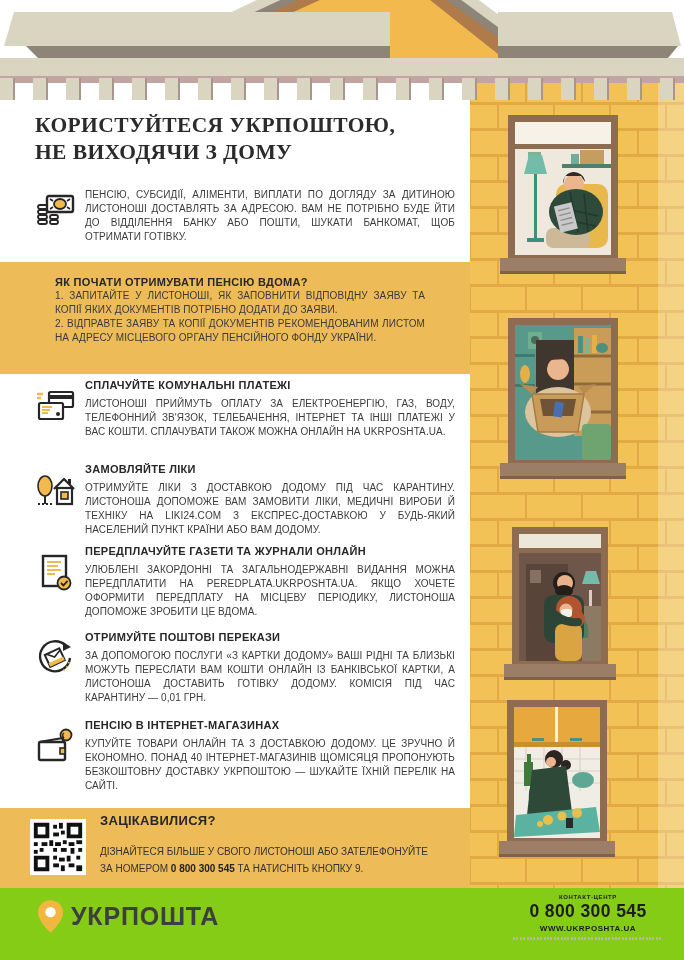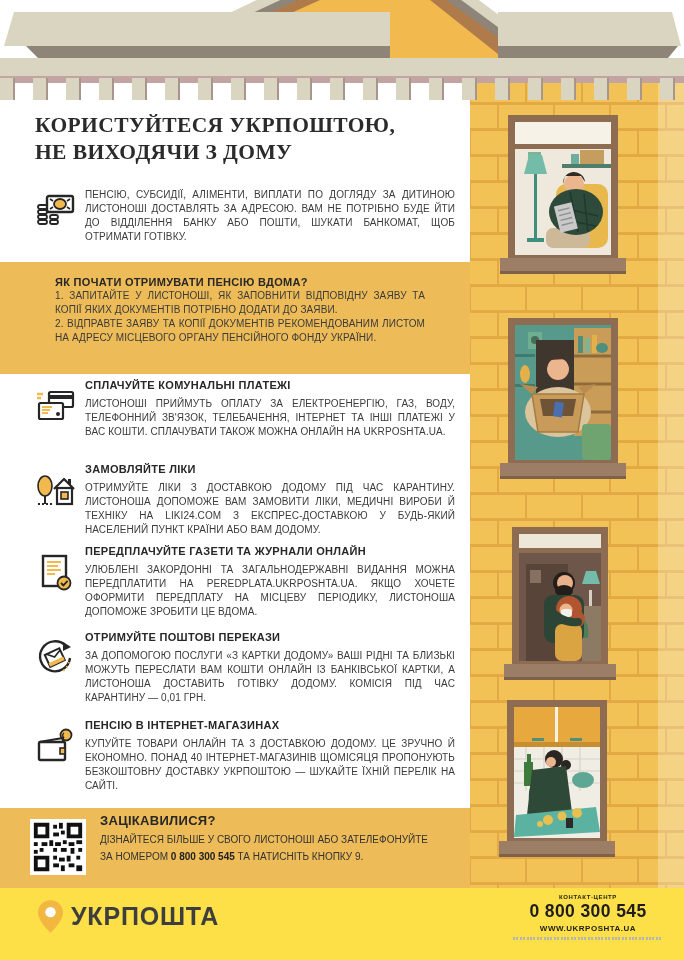--- a/index.html
+++ b/index.html
@@ -26,25 +26,25 @@
   .pension-box{position:absolute;left:0;top:262px;width:470px;height:112px;background:#edbb58;z-index:3;
     box-sizing:border-box;padding:13px 15px 0 55px;}
   .pension-box .sec-b{width:370px;margin-top:6px;}
   .pension-box .step{margin:0 0 0 0;}
 
   
   .cta{position:absolute;left:0;top:808px;width:684px;height:80px;background:#edbb58;z-index:1;}
   .qr{position:absolute;left:30px;top:819px;width:56px;height:56px;z-index:3;background:#ffffff;}
   .cta-txt{position:absolute;left:100px;top:813px;width:360px;z-index:3;color:#272727;}
   .cta-h{font-size:13px;font-weight:bold;letter-spacing:.3px;}
-  .cta-l{margin-top:4px;font-size:10px;line-height:16px;font-weight:normal;color:#333;}
+  .cta-l{margin-top:16px;font-size:10px;line-height:16px;font-weight:normal;color:#333;}
   .cta-l b{font-weight:bold;color:#222;}
 
   
-  .footer{position:absolute;left:0;top:888px;width:684px;height:72px;background:#fde047;z-index:3;}
+  .footer{position:absolute;left:0;top:888px;width:684px;height:72px;background:#84cc16;z-index:3;}
   .logo{position:absolute;left:38px;top:12px;display:flex;align-items:center;}
   .logo-text{margin-left:8px;font-size:25px;font-weight:bold;letter-spacing:.8px;color:#3e3e3e;}
   .contact{position:absolute;left:502px;top:6px;width:172px;text-align:center;color:#1d1d1d;}
   .contact-label{font-size:6px;font-weight:bold;letter-spacing:.6px;}
   .contact-phone{font-size:17.5px;font-weight:bold;letter-spacing:.4px;margin-top:1px;}
   .contact-site{font-size:8px;font-weight:bold;letter-spacing:.5px;margin-top:2px;}
   .fine-print{margin:4px auto 0;width:150px;height:3px;
     background:repeating-linear-gradient(90deg,#b5b5b5 0 2px,transparent 2px 3.4px);}
 </style>
 </head>

